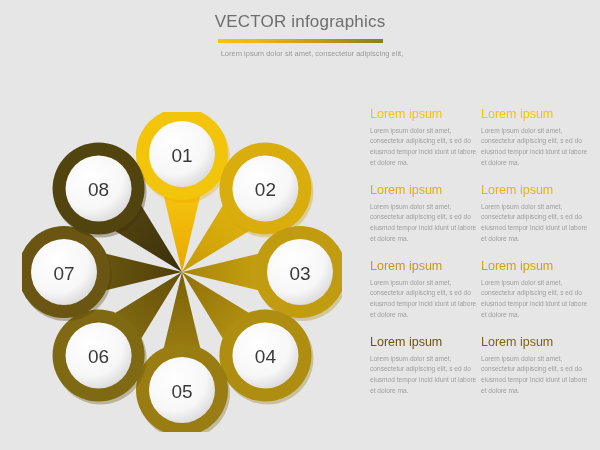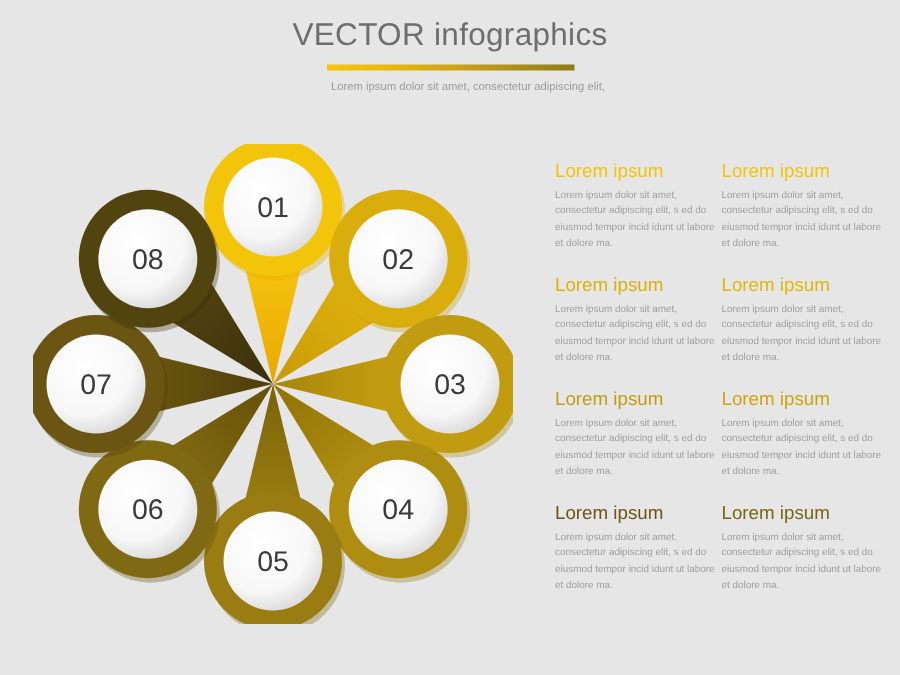--- a/index.html
+++ b/index.html
@@ -6,30 +6,30 @@
   html, body {
     width:600px; height:450px;
     font-family:"Liberation Sans", sans-serif;
     background:#e6e6e6;
     overflow:hidden;
   }
   #stage { position:relative; width:600px; height:450px; }
 
   
   .header { position:absolute; left:0; top:12px; width:600px; text-align:center; }
-  .title { font-size:21px; color:#6e6e6e; letter-spacing:.2px; font-weight:400; }
+  .title { font-size:17px; color:#6e6e6e; letter-spacing:.2px; font-weight:400; }
   .title .bold { font-weight:400; }
   .rule {
     width:165px; height:4px; margin:7px auto 6px auto;
     background:linear-gradient(90deg,#f5c60a 0%,#e8b80c 25%,#c9a017 55%,#8e7b18 100%);
   }
   .subtitle { font-size:7.5px; color:#9a9a9a; line-height:1.45;padding-left:24px; }
 
   
-  #wheel { position:absolute; left:22px; top:96px; width:320px; height:320px; }
+  #wheel { position:absolute; left:22px; top:112px; width:320px; height:320px; }
   #wheel svg { display:block; width:320px; height:320px; }
 
   .petal-group { cursor:default; }
   .num-text {
     font-family:"Liberation Sans", sans-serif;
     font-size:19px; fill:#3a3a3a; text-anchor:middle;
     dominant-baseline:central;
   }
 
   

